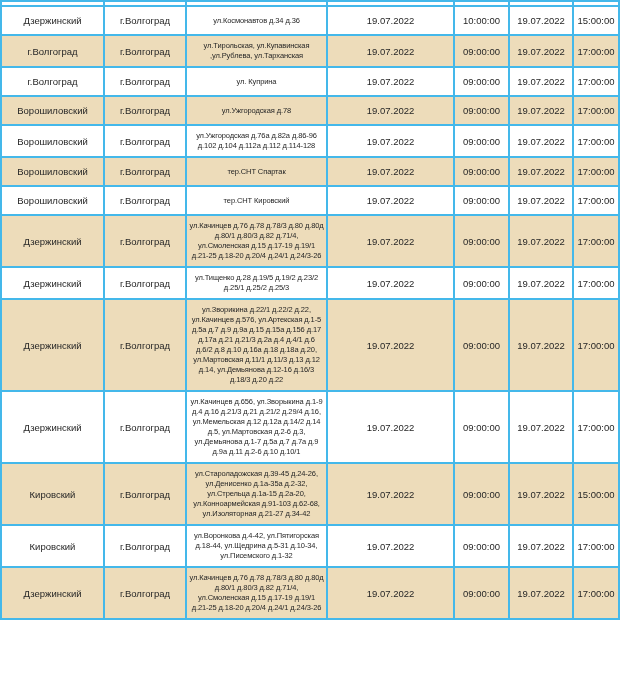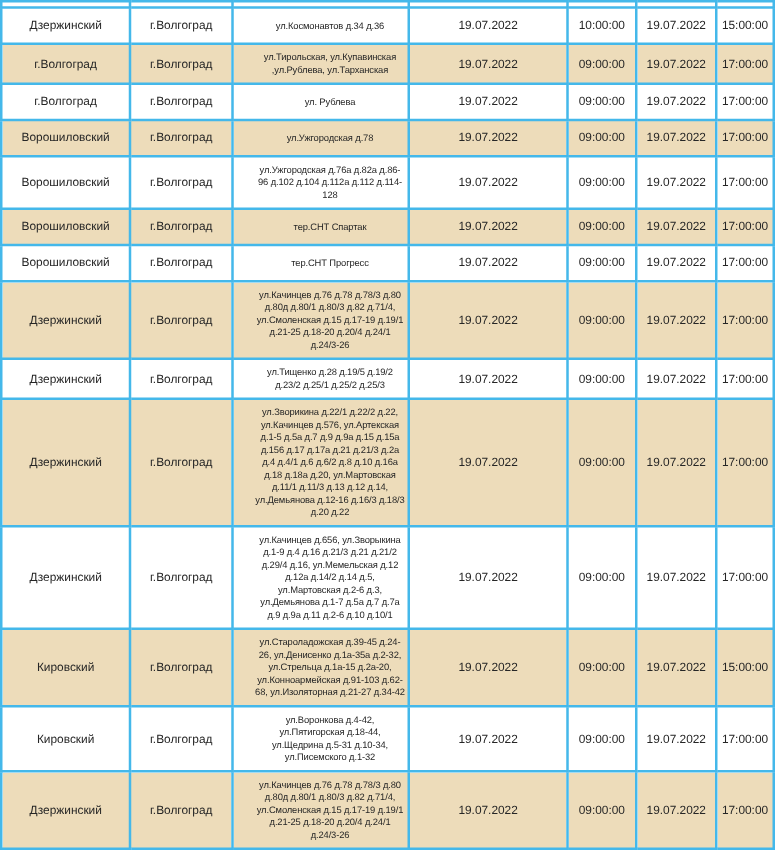--- a/index.html
+++ b/index.html
@@ -30,21 +30,20 @@
     overflow: hidden;
     word-wrap: break-word;
   }
   table.schedule tr { height: 29px; background: #ffffff; }
   
   table.schedule tbody tr:nth-child(odd):not(.partial) { background: #eddcba; }
   table.schedule td.address {
     font-size: 7.5px;
     line-height: 10px;
     letter-spacing: -0.1px;
-    padding-left: 17px;
   }
   table.schedule tr.partial { height: 5px; background: #ffffff; }
   table.schedule tr.partial td { padding: 0; height: 5px; border-top-width: 2px; }
 </style>
 </head>
 <body>
 
 <div class="page">
   <table class="schedule">
     <colgroup>
@@ -80,21 +79,21 @@
           <td>г.Волгоград</td>
           <td class="address">ул.Тирольская, ул.Купавинская ,ул.Рублева, ул.Тарханская</td>
           <td>19.07.2022</td>
           <td>09:00:00</td>
           <td>19.07.2022</td>
           <td>17:00:00</td>
         </tr>
         <tr>
           <td>г.Волгоград</td>
           <td>г.Волгоград</td>
-          <td class="address">ул. Рублева</td>
+          <td class="address">ул. Куприна</td>
           <td>19.07.2022</td>
           <td>09:00:00</td>
           <td>19.07.2022</td>
           <td>17:00:00</td>
         </tr>
         <tr>
           <td>Ворошиловский</td>
           <td>г.Волгоград</td>
           <td class="address">ул.Ужгородская д.78</td>
           <td>19.07.2022</td>
@@ -116,21 +115,21 @@
           <td>г.Волгоград</td>
           <td class="address">тер.СНТ Спартак</td>
           <td>19.07.2022</td>
           <td>09:00:00</td>
           <td>19.07.2022</td>
           <td>17:00:00</td>
         </tr>
         <tr>
           <td>Ворошиловский</td>
           <td>г.Волгоград</td>
-          <td class="address">тер.СНТ Прогресс</td>
+          <td class="address">тер.СНТ Кировский</td>
           <td>19.07.2022</td>
           <td>09:00:00</td>
           <td>19.07.2022</td>
           <td>17:00:00</td>
         </tr>
         <tr>
           <td>Дзержинский</td>
           <td>г.Волгоград</td>
           <td class="address">ул.Качинцев д.76 д.78 д.78/3 д.80 д.80д д.80/1 д.80/3 д.82 д.71/4, ул.Смоленская д.15 д.17-19 д.19/1 д.21-25 д.18-20 д.20/4 д.24/1 д.24/3-26</td>
           <td>19.07.2022</td>

